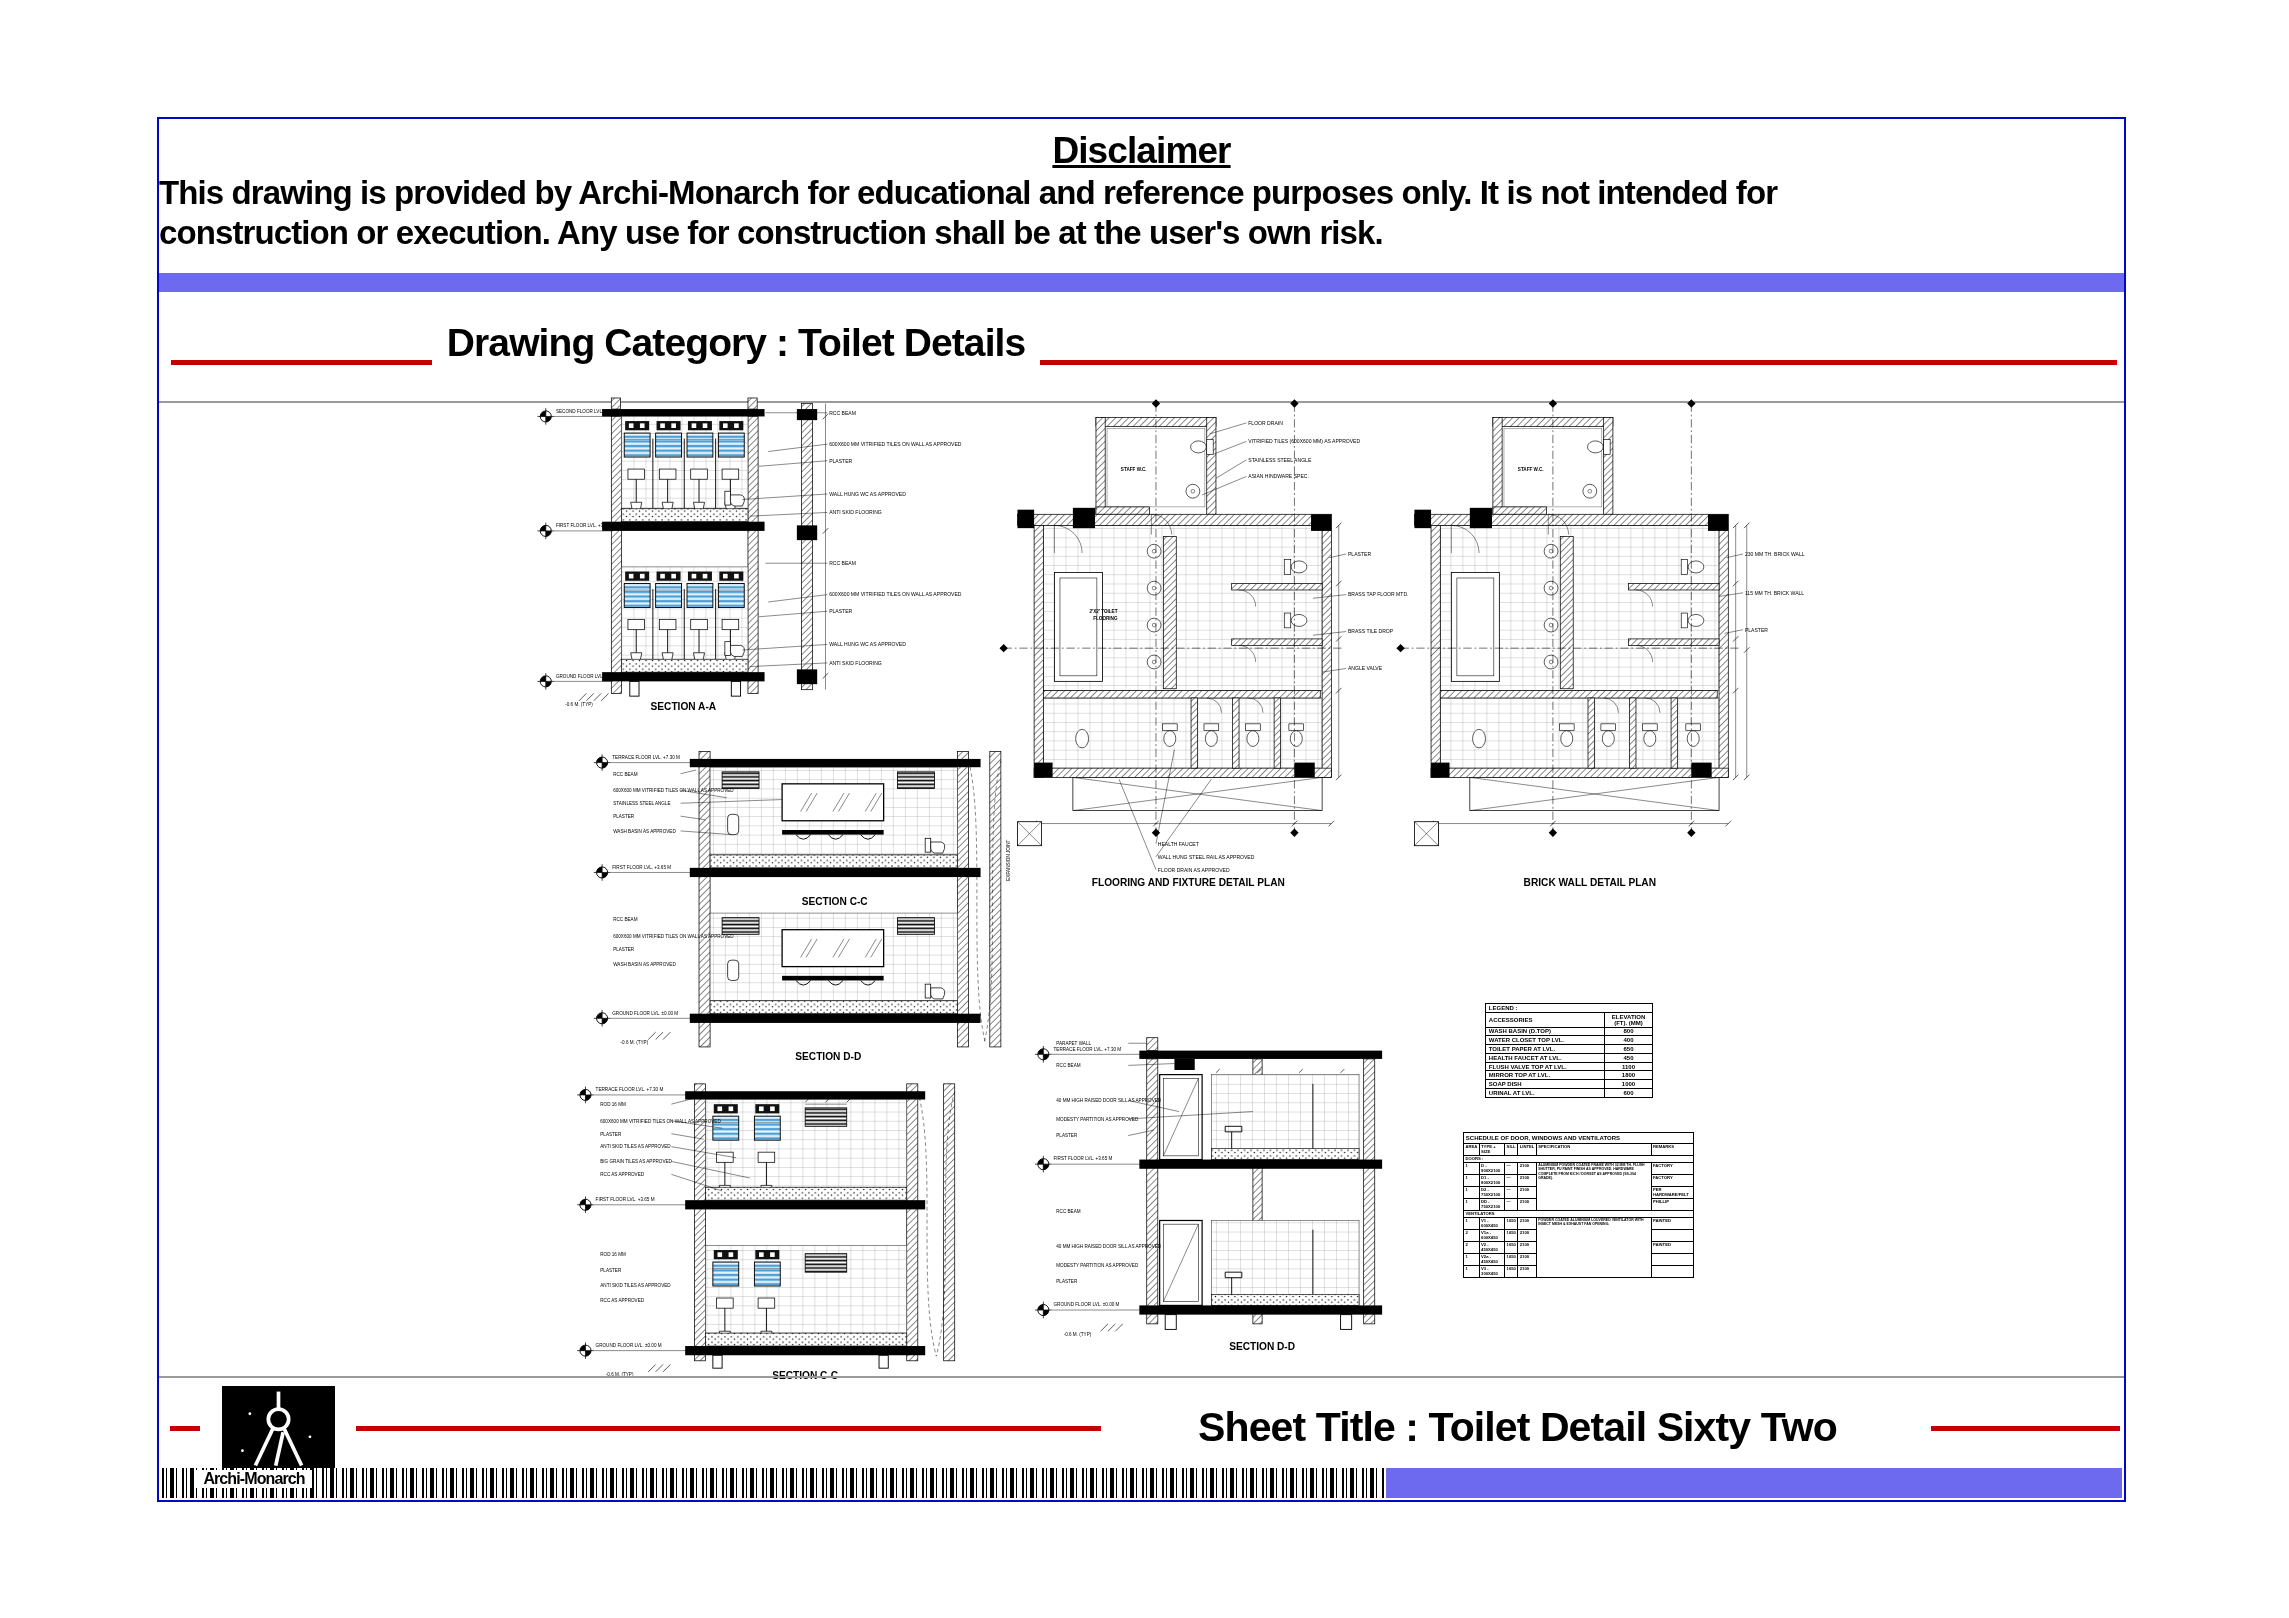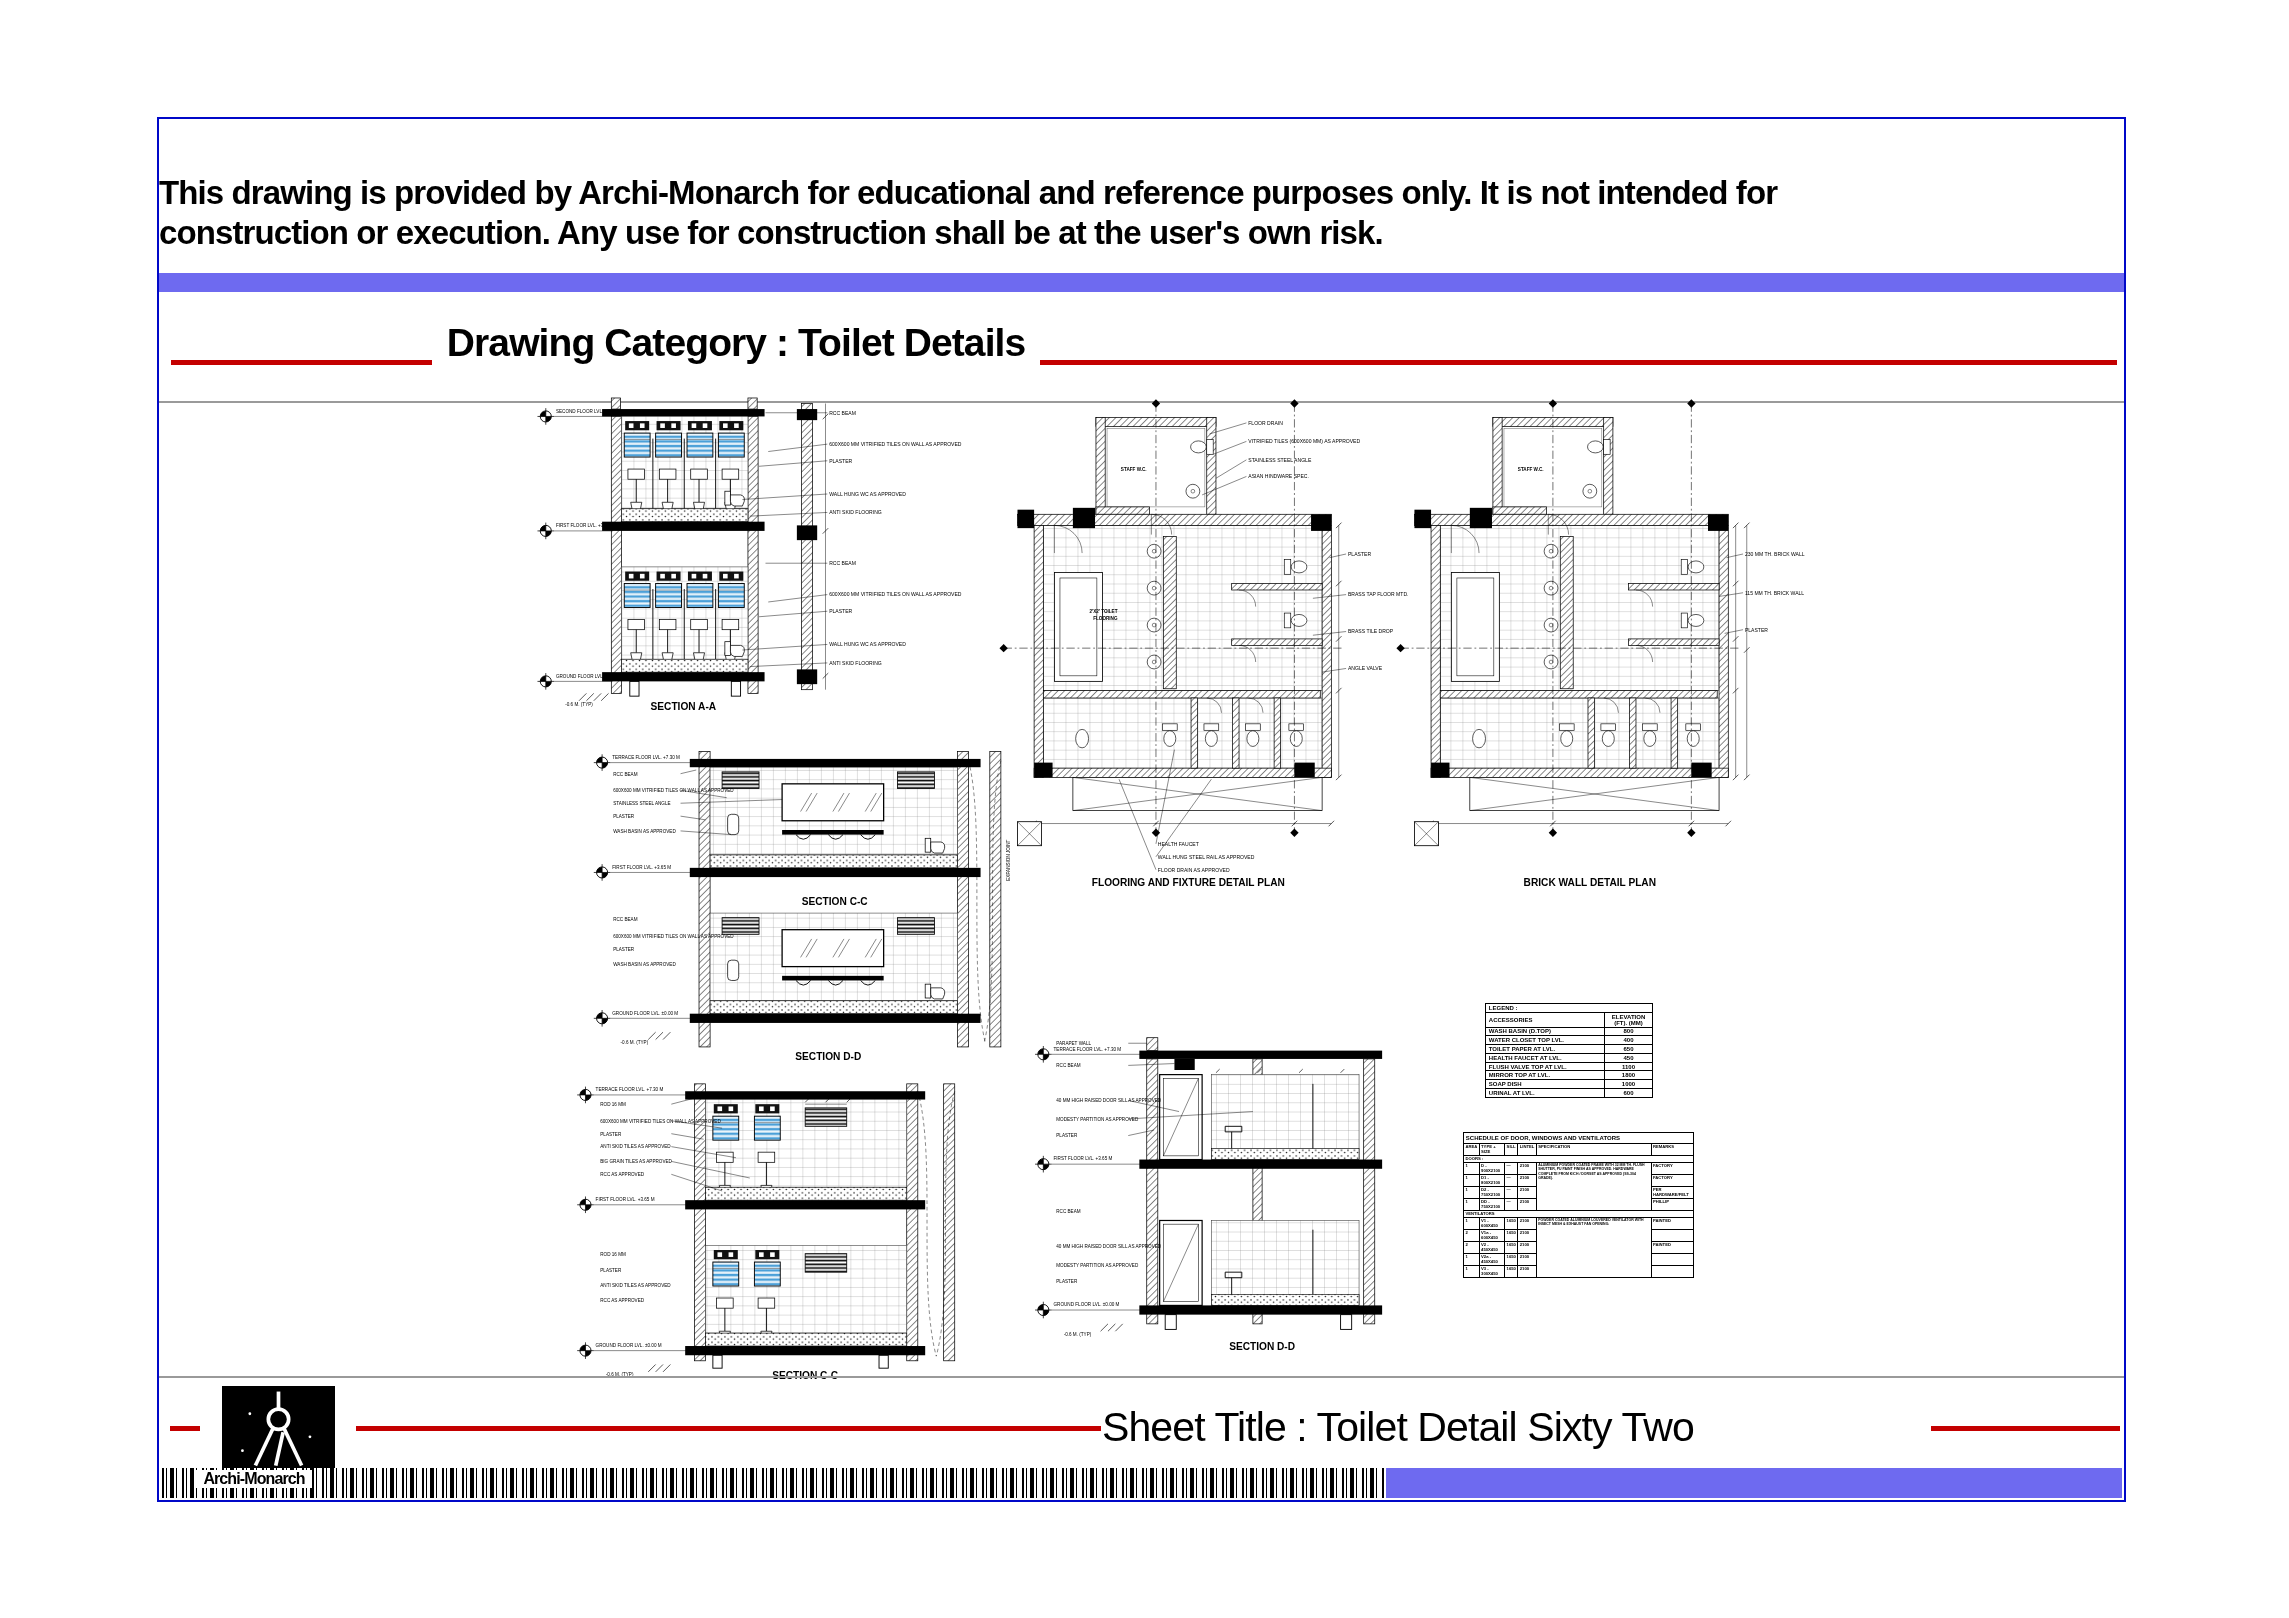--- a/index.html
+++ b/index.html
@@ -38,31 +38,32 @@
   .sched{position:absolute;left:1304px;top:1013px;width:231px}
   .sched table{width:100%;border-collapse:collapse;font-size:4.2px}
   .sched td{border:0.7px solid #000;padding:0.5px 1.4px;font-weight:bold;vertical-align:top}
   .sched .t-title td{font-size:6px;padding:1.8px}
   .sched .spec{font-size:3.5px;line-height:1.25}
   .logo{position:absolute;left:63px;top:1267px;width:113px;height:86px;background:#000}
   .f-line{position:absolute;top:1307px;height:4.6px;background:#c40000}
   .fl-a{left:11px;width:30px}
   .fl-b{left:197px;width:745px}
   .fl-c{left:1772px;width:189px}
-  .sheet-title{position:absolute;top:1285px;left:943px;width:831px;font-size:41px;font-weight:normal;letter-spacing:-0.9px;white-space:nowrap}
+  .sheet-title{position:absolute;top:1285px;left:943px;width:831px;text-align:center;font-size:41px;font-weight:bold;letter-spacing:-0.9px;white-space:nowrap}
   .barcode{position:absolute;left:2.8px;top:1349px;height:30px;width:1225px;background:
     repeating-linear-gradient(90deg,#000 0 1.8px,#fff 1.8px 3.7px,#000 3.7px 4.6px,#fff 4.6px 8.3px,#000 8.3px 12px,#fff 12px 14px,#000 14px 14.8px,#fff 14.8px 20px)}
   .bluebar2{position:absolute;left:1227px;top:1349px;height:30px;width:736px;background:#6e6af0}
   .brand{position:absolute;left:37px;top:1351px;font-size:16px;font-weight:bold;background:#fff;padding:0 7.4px;letter-spacing:-0.9px}
 </style>
 </head>
 <body>
 
 <div class="page">
 
+  <div class="disc-title">Disclaimer</div>
   <div class="disc-line l1">This drawing is provided by Archi-Monarch for educational and reference purposes only. It is not intended for</div>
   <div class="disc-line l2">construction or execution. Any use for construction shall be at the user's own risk.</div>
   <div class="bluebar"></div>
 
   <div class="cat-row">
     <div class="redline cat-left"></div>
     <div class="cat-text">Drawing Category : Toilet Details</div>
     <div class="redline cat-right"></div>
   </div>
   <div class="grayline g1"></div>

